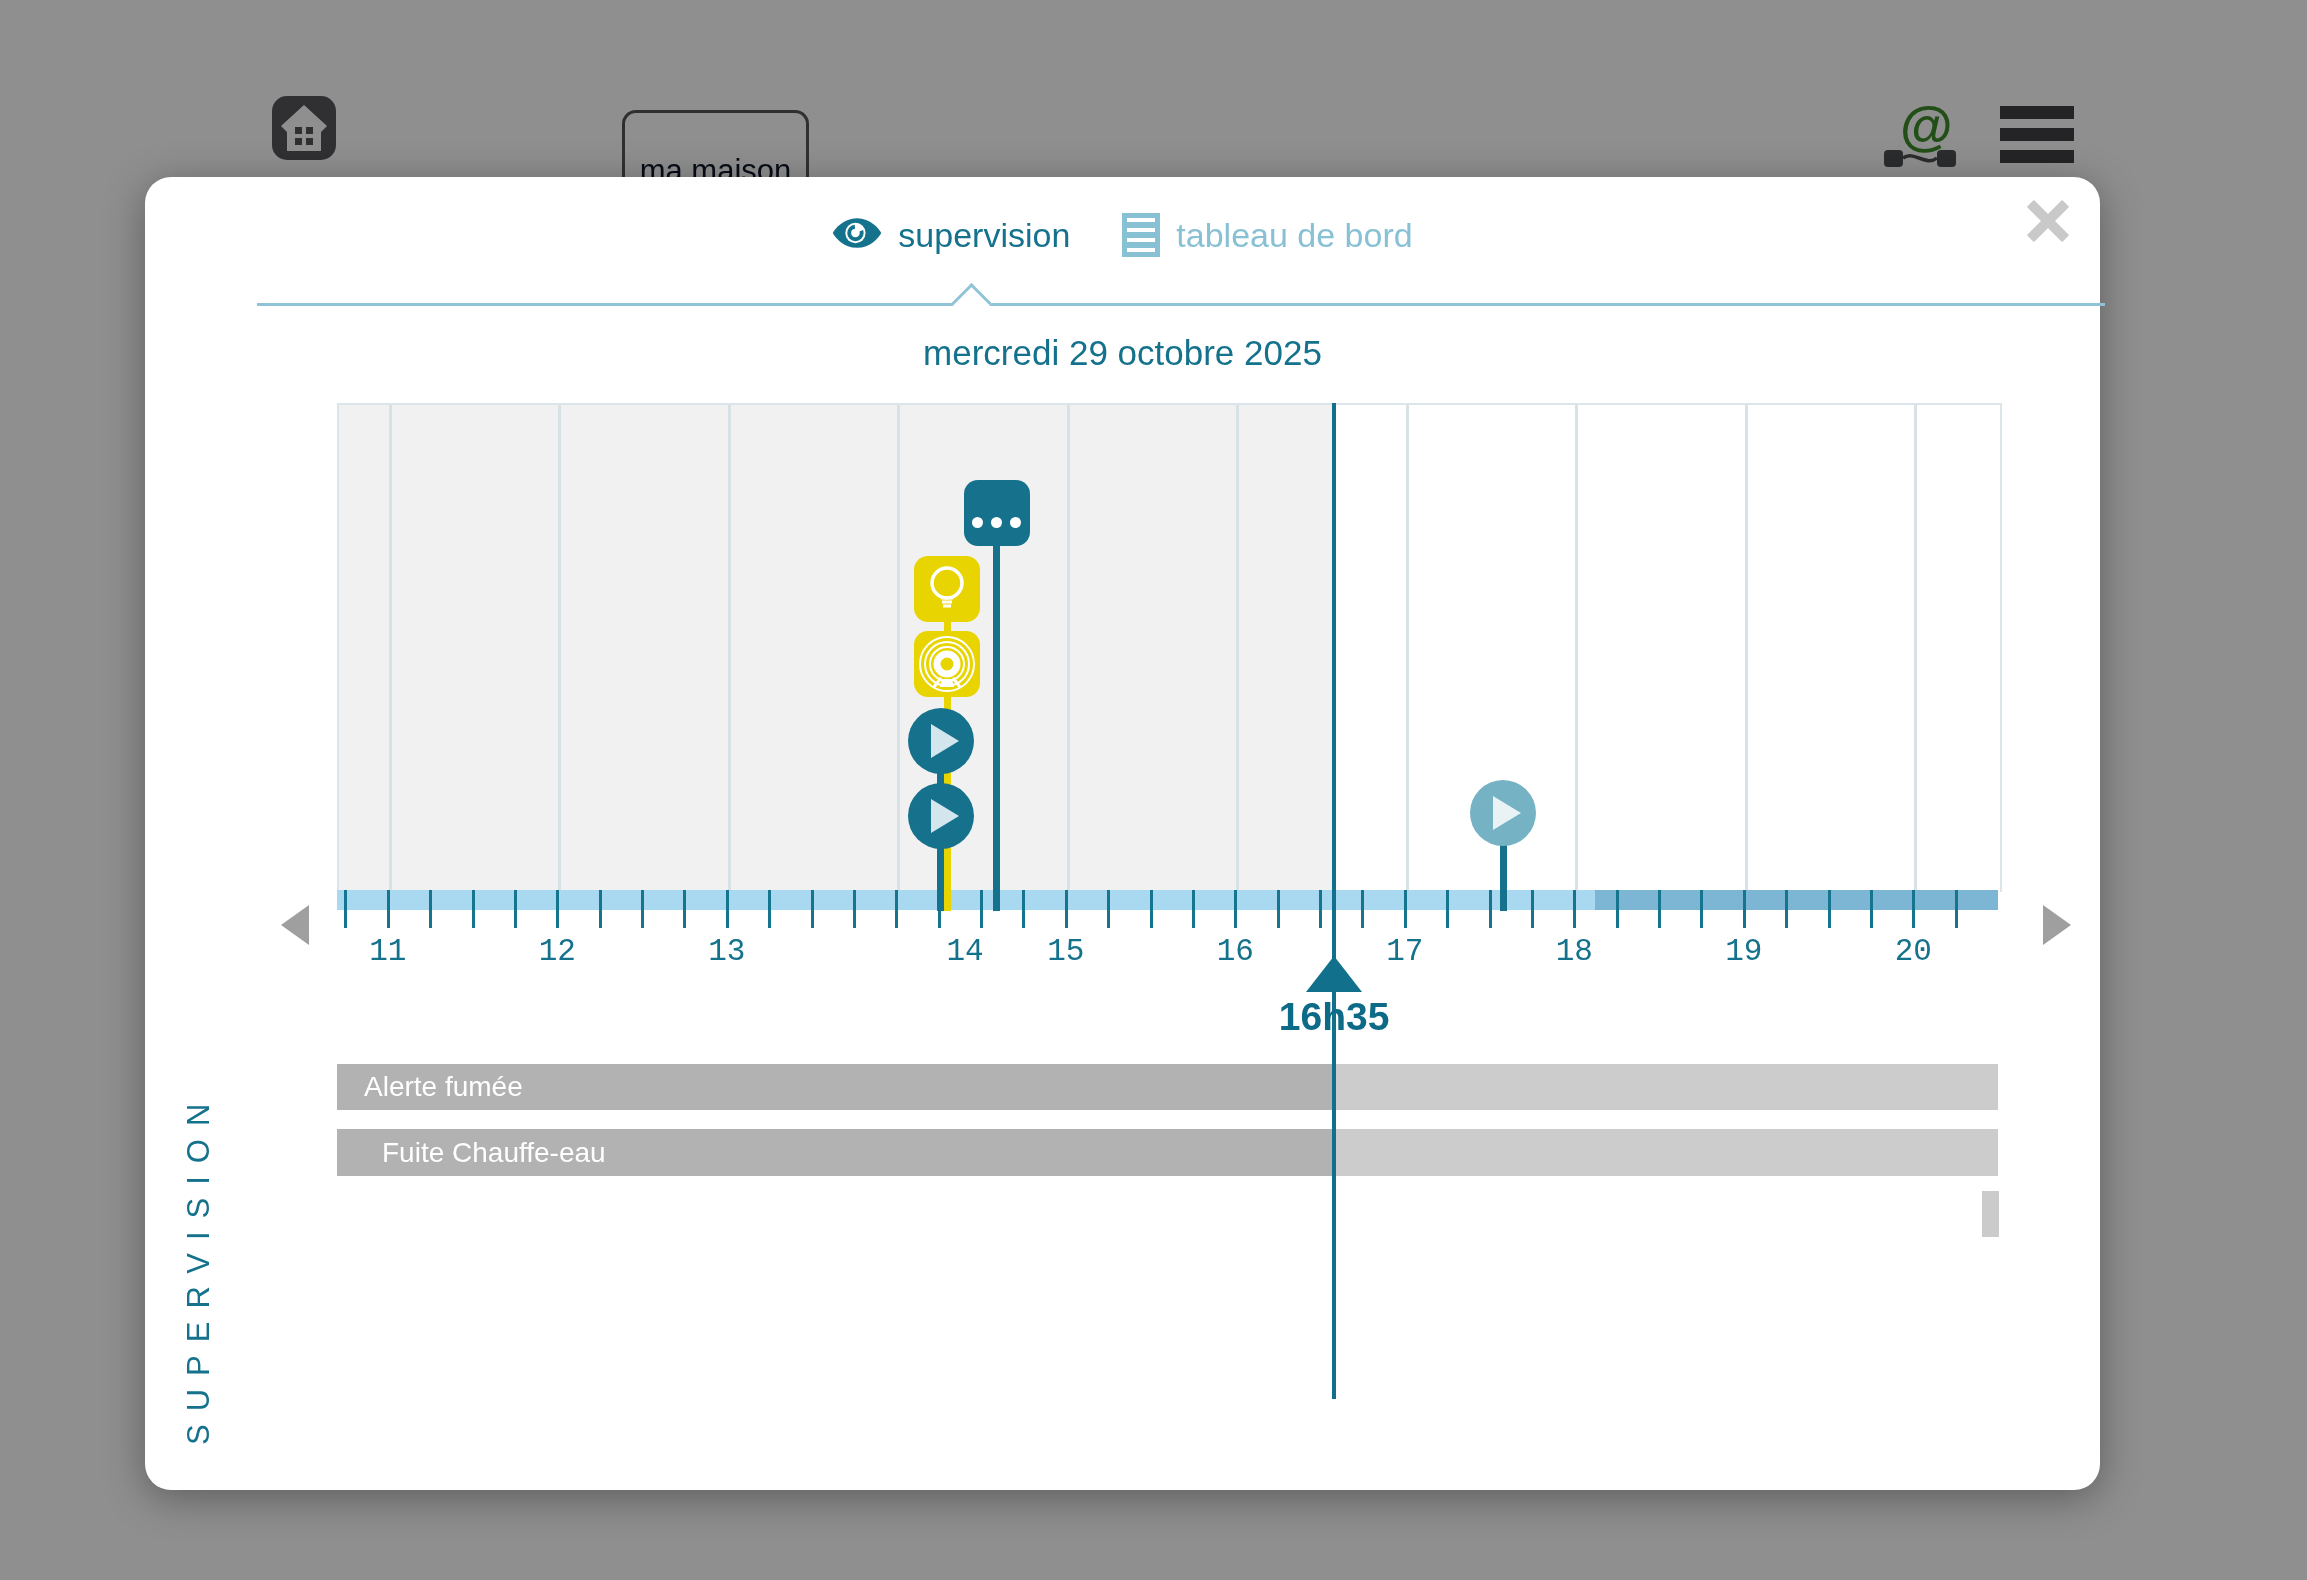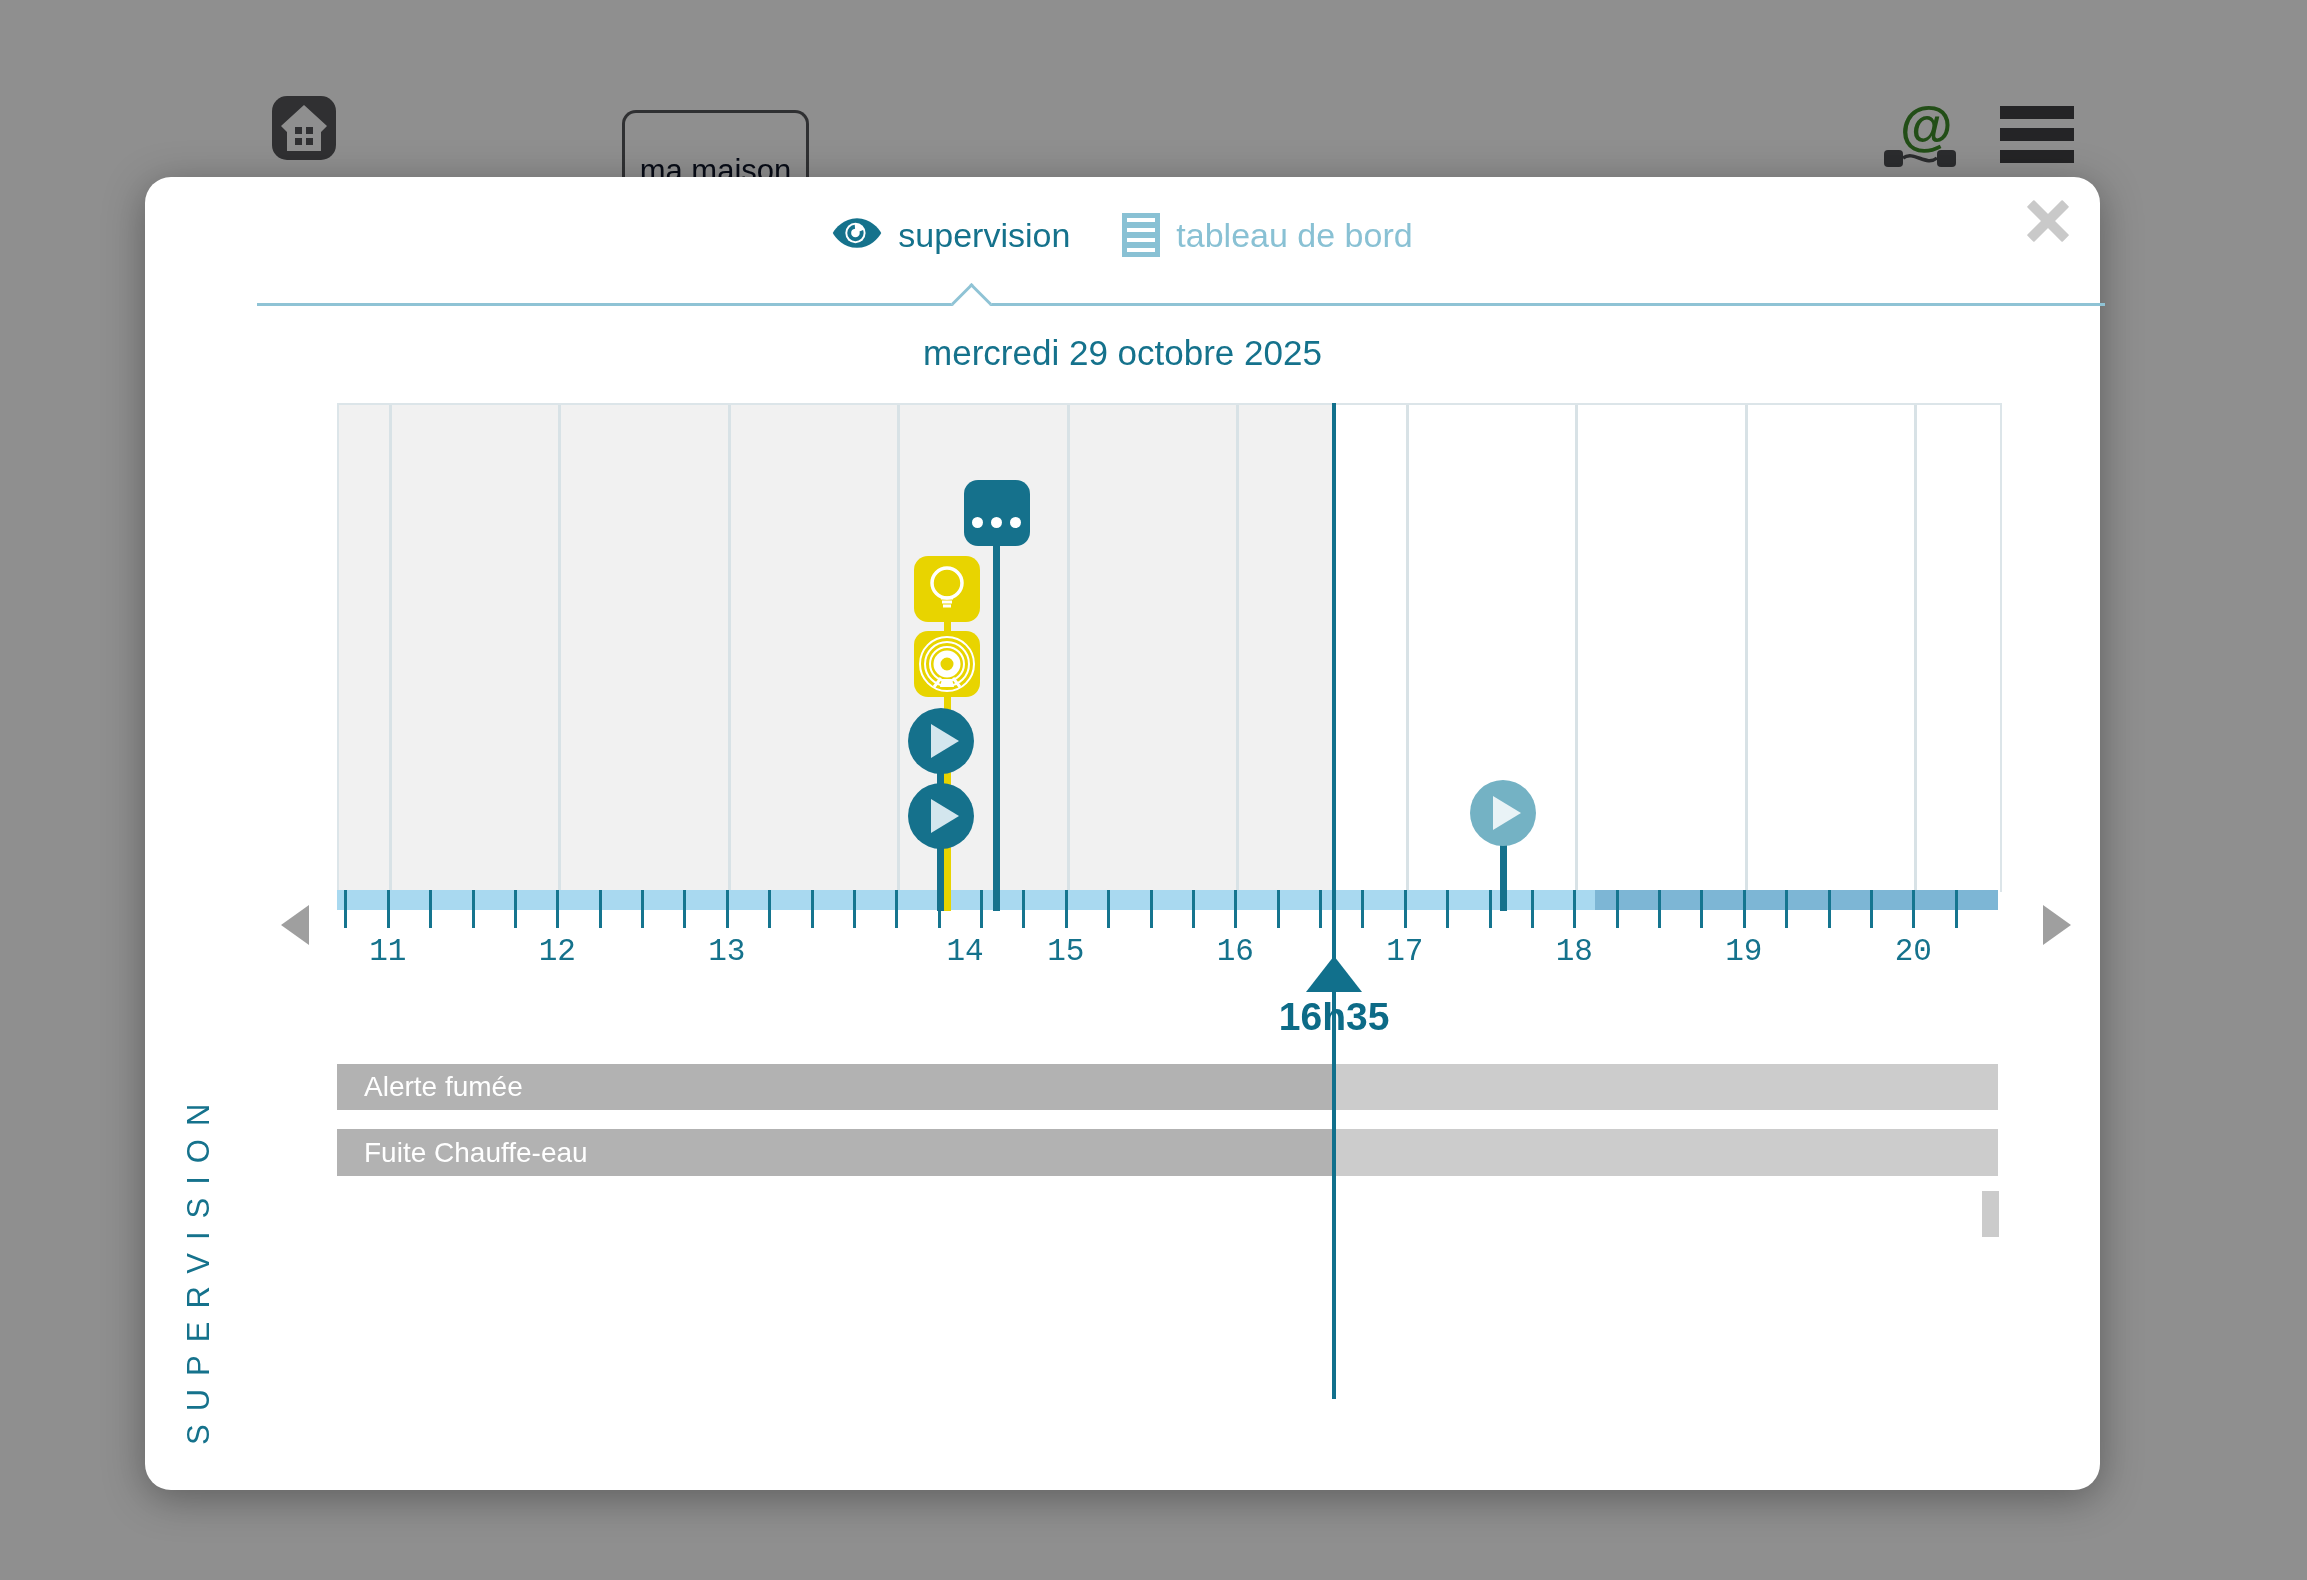--- a/index.html
+++ b/index.html
@@ -75,21 +75,21 @@
   .nowline{position:absolute;top:226px;width:4px;height:996px;background:#11708c;z-index:6;}
   .nowtri{position:absolute;top:779px;width:0;height:0;border-left:28px solid transparent;
           border-right:28px solid transparent;border-bottom:36px solid #11708c;z-index:7;}
   .nowlabel{position:absolute;top:818px;width:220px;text-align:center;font-size:39px;font-weight:bold;color:#0d6b87;z-index:7;}
 
   
   .row{position:absolute;left:192px;width:1661px;background:#cccccc;overflow:hidden;}
   .row .dark{position:absolute;left:0;top:0;height:100%;background:#b2b2b2;}
   .row .rlbl{position:absolute;left:27px;top:0;color:#fff;font-size:28px;z-index:1;}
   .row1{top:887px;height:46px;}  .row1 .rlbl{line-height:46px;}
-  .row2{top:952px;height:47px;}  .row2 .rlbl{line-height:47px;}
+  .row2{top:952px;height:47px;}  .row2 .rlbl{line-height:47px;margin-left:18px;}
 
   .thumb{position:absolute;left:1837px;top:1014px;width:17px;height:46px;background:#cbcbcb;cursor:pointer;}
 
   .sideways{position:absolute;left:36px;top:848px;height:420px;writing-mode:vertical-rl;transform:rotate(180deg);
             font-size:31px;letter-spacing:13px;color:#15728c;}
 </style>
 </head>
 <body>
 
 <div id="app">

